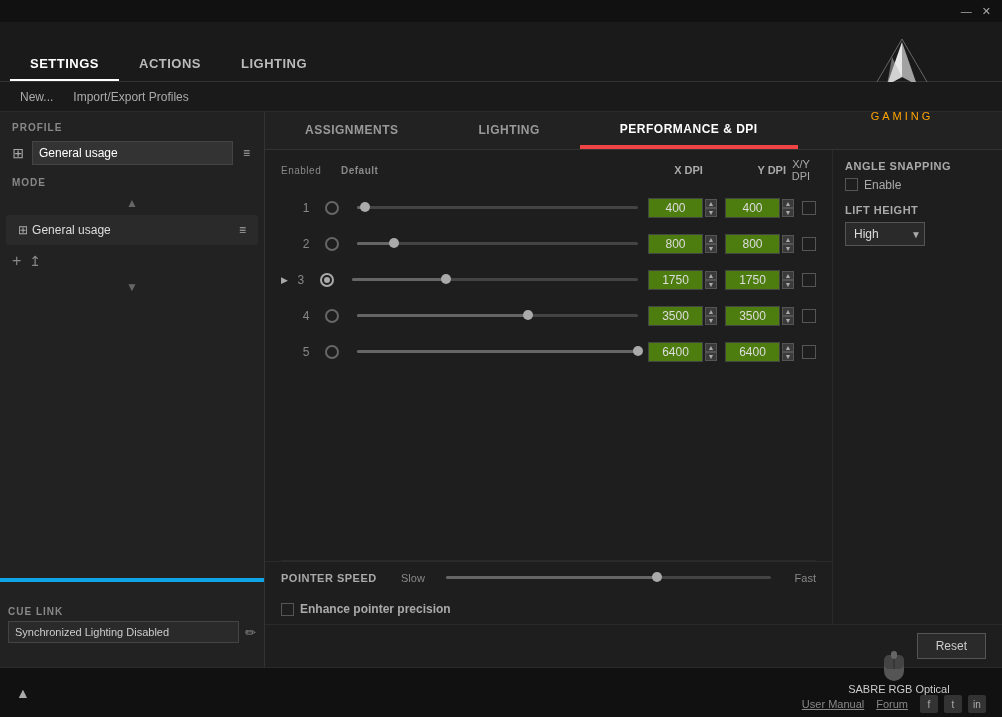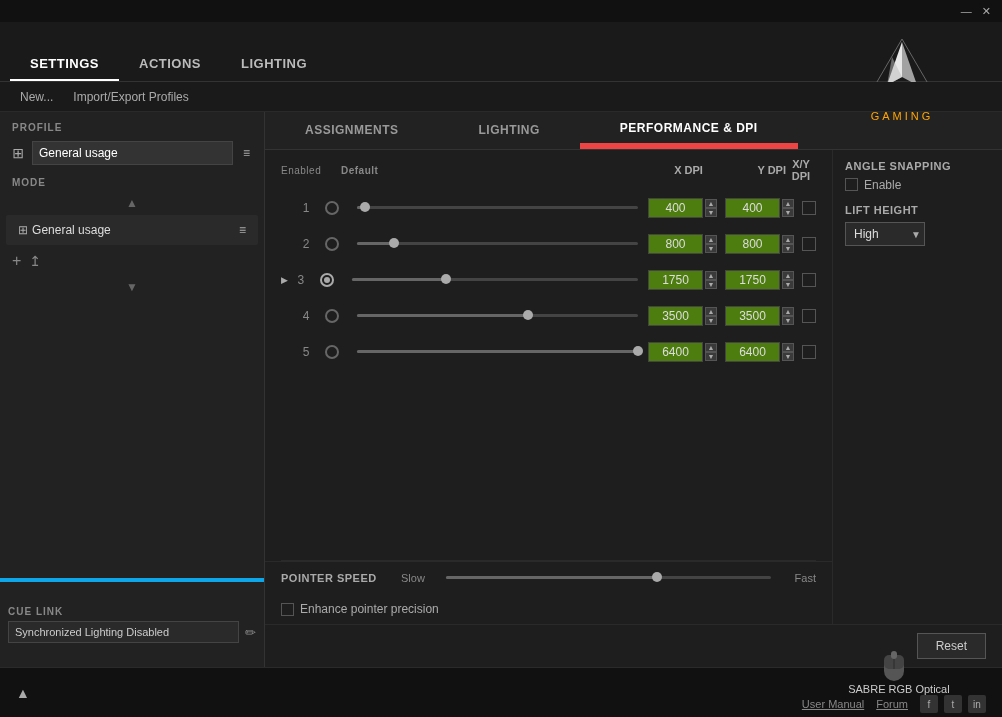--- a/index.html
+++ b/index.html
@@ -281,21 +281,21 @@
       letter-spacing: 0.5px;
       padding: 0 40px;
       height: 100%;
       display: flex;
       align-items: center;
       cursor: pointer;
       border-bottom: 2px solid transparent;
     }
     .panel-tab.active {
       color: #fff;
-      border-bottom: 6px solid #ef4444;
+      border-bottom: 4px solid #ef4444;
     }
 
     
     .dpi-header {
       display: flex;
       align-items: center;
       padding: 8px 16px;
       background: #1e1e1e;
     }
     .dpi-header-enabled {
@@ -325,21 +325,21 @@
       text-align: right;
       color: #aaa;
       font-size: 11px;
       font-weight: bold;
     }
     .dpi-header-xydpi {
       width: 30px;
       text-align: center;
       color: #aaa;
       font-size: 11px;
-      font-weight: bold;
+      font-weight: normal;
     }
 
     
     .dpi-row {
       display: flex;
       align-items: center;
       padding: 4px 16px;
       height: 36px;
     }
     .dpi-row-num {
@@ -497,20 +497,21 @@
       transform: translateX(-50%);
       cursor: pointer;
     }
 
     
     .pointer-precision-row {
       display: flex;
       align-items: center;
       gap: 6px;
       padding: 8px 16px;
+      font-weight: bold;
     }
     .pp-checkbox {
       width: 13px;
       height: 13px;
       border: 1px solid #555;
       background: transparent;
       cursor: pointer;
     }
     .pp-label {
       color: #aaa;

